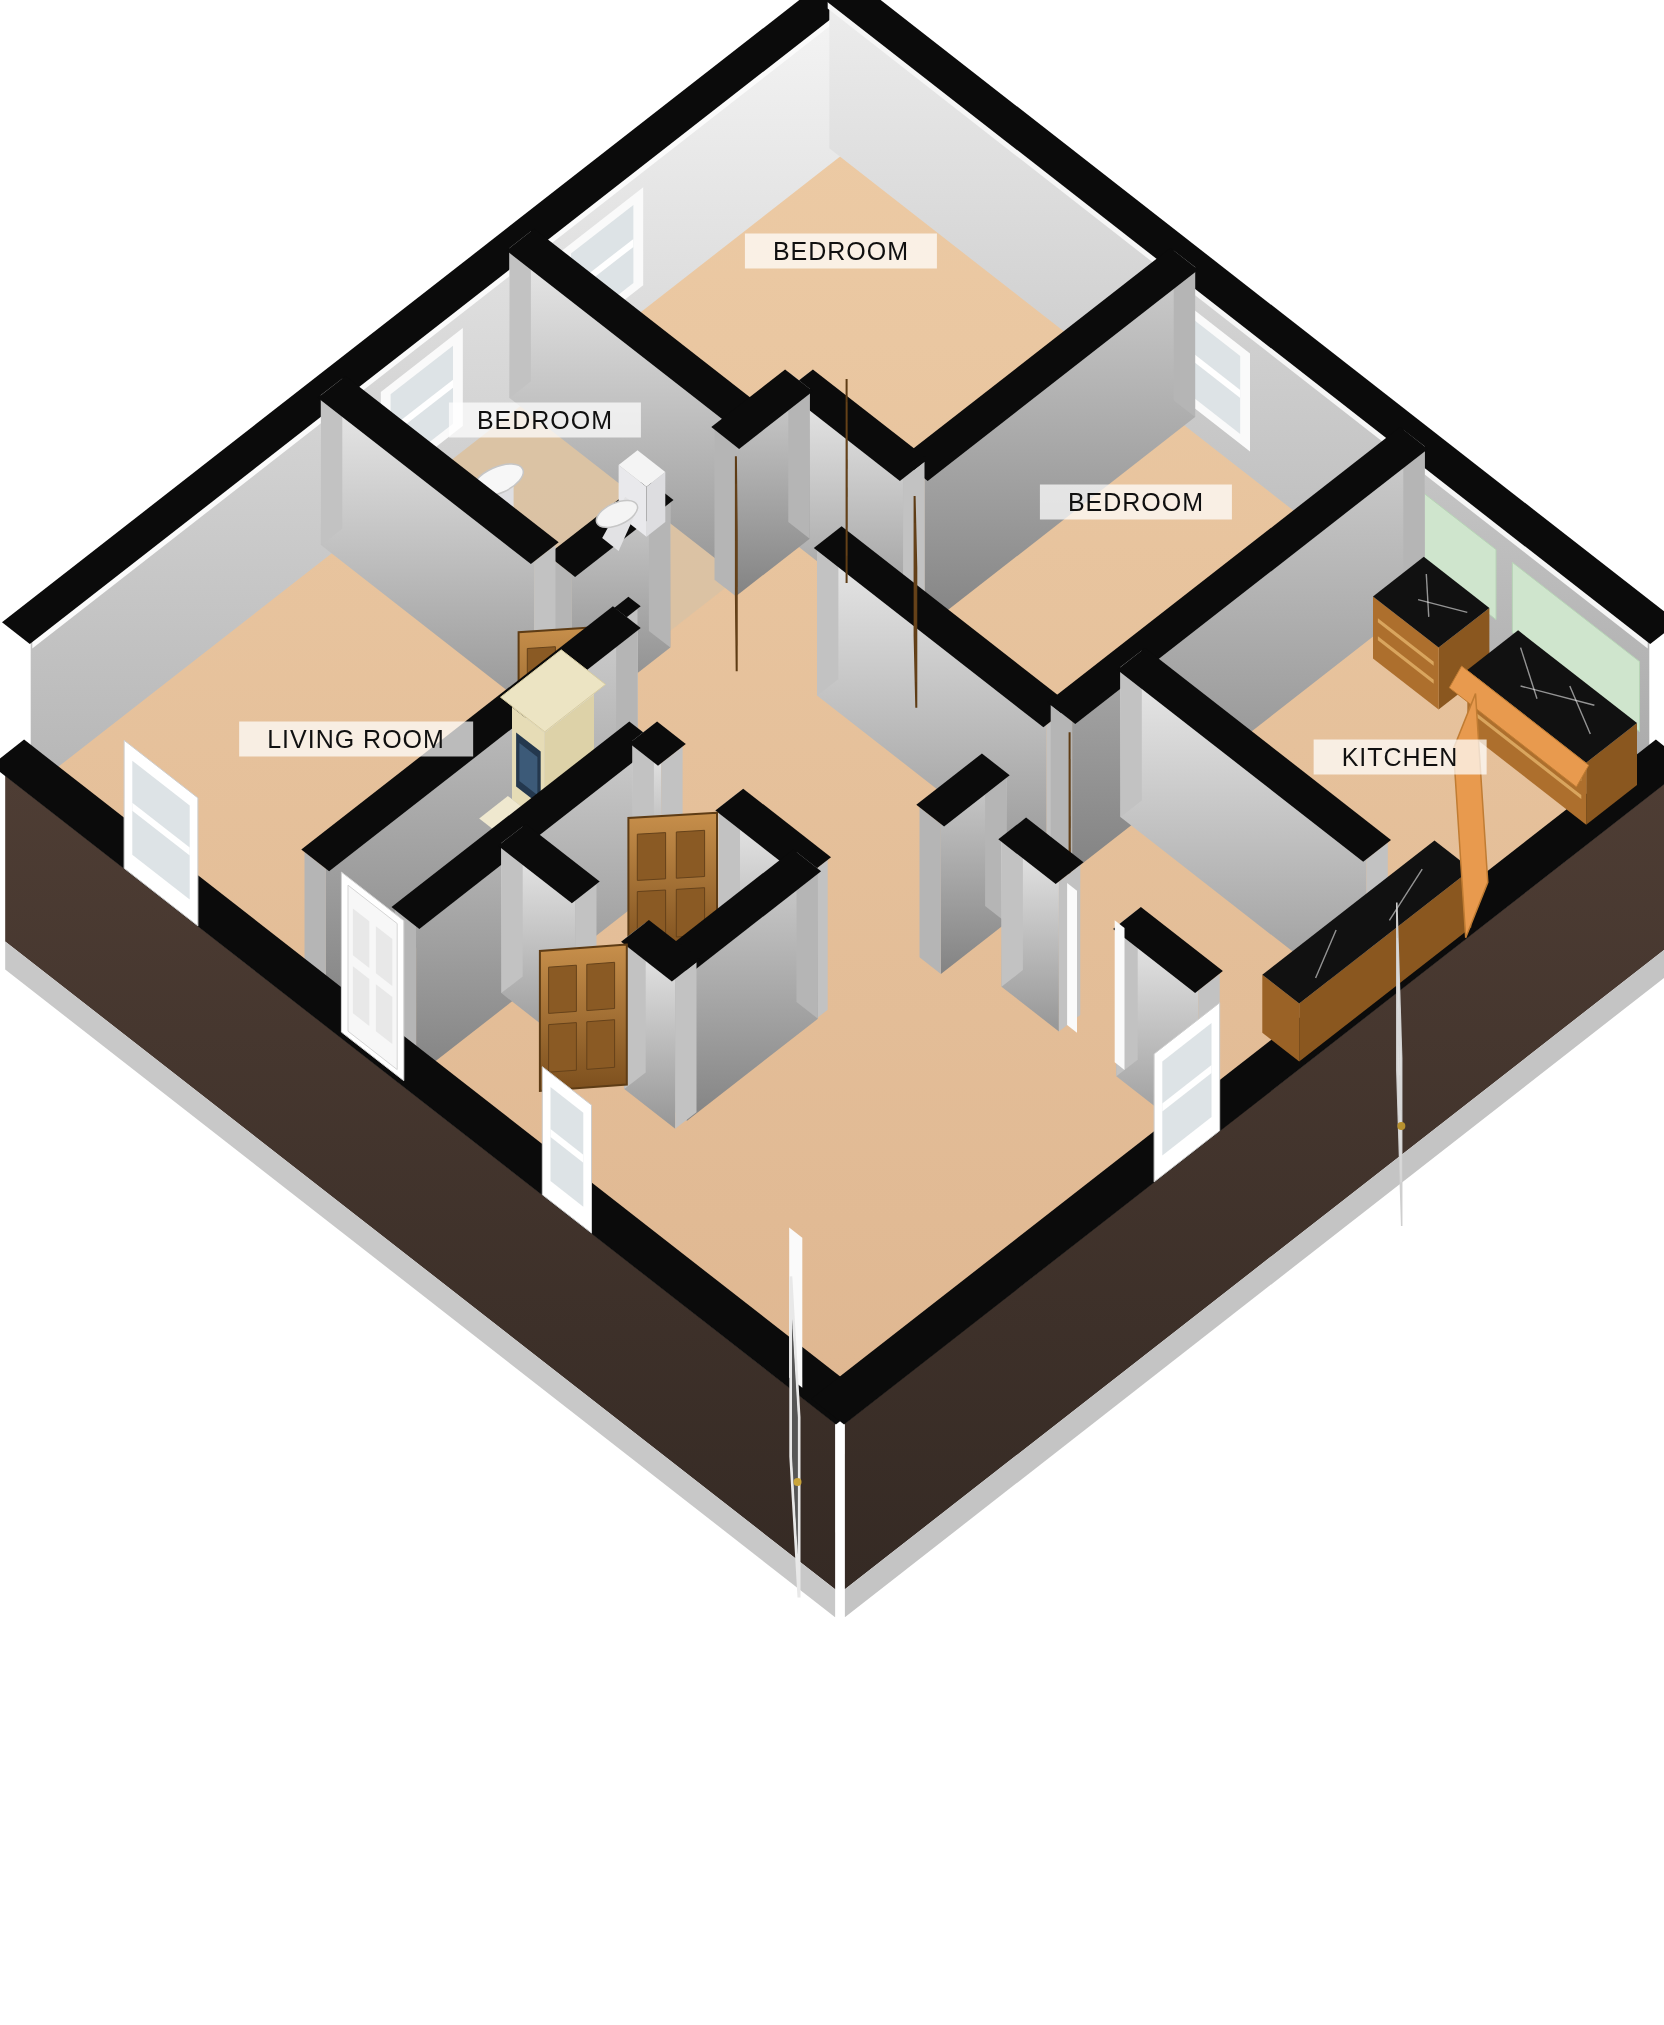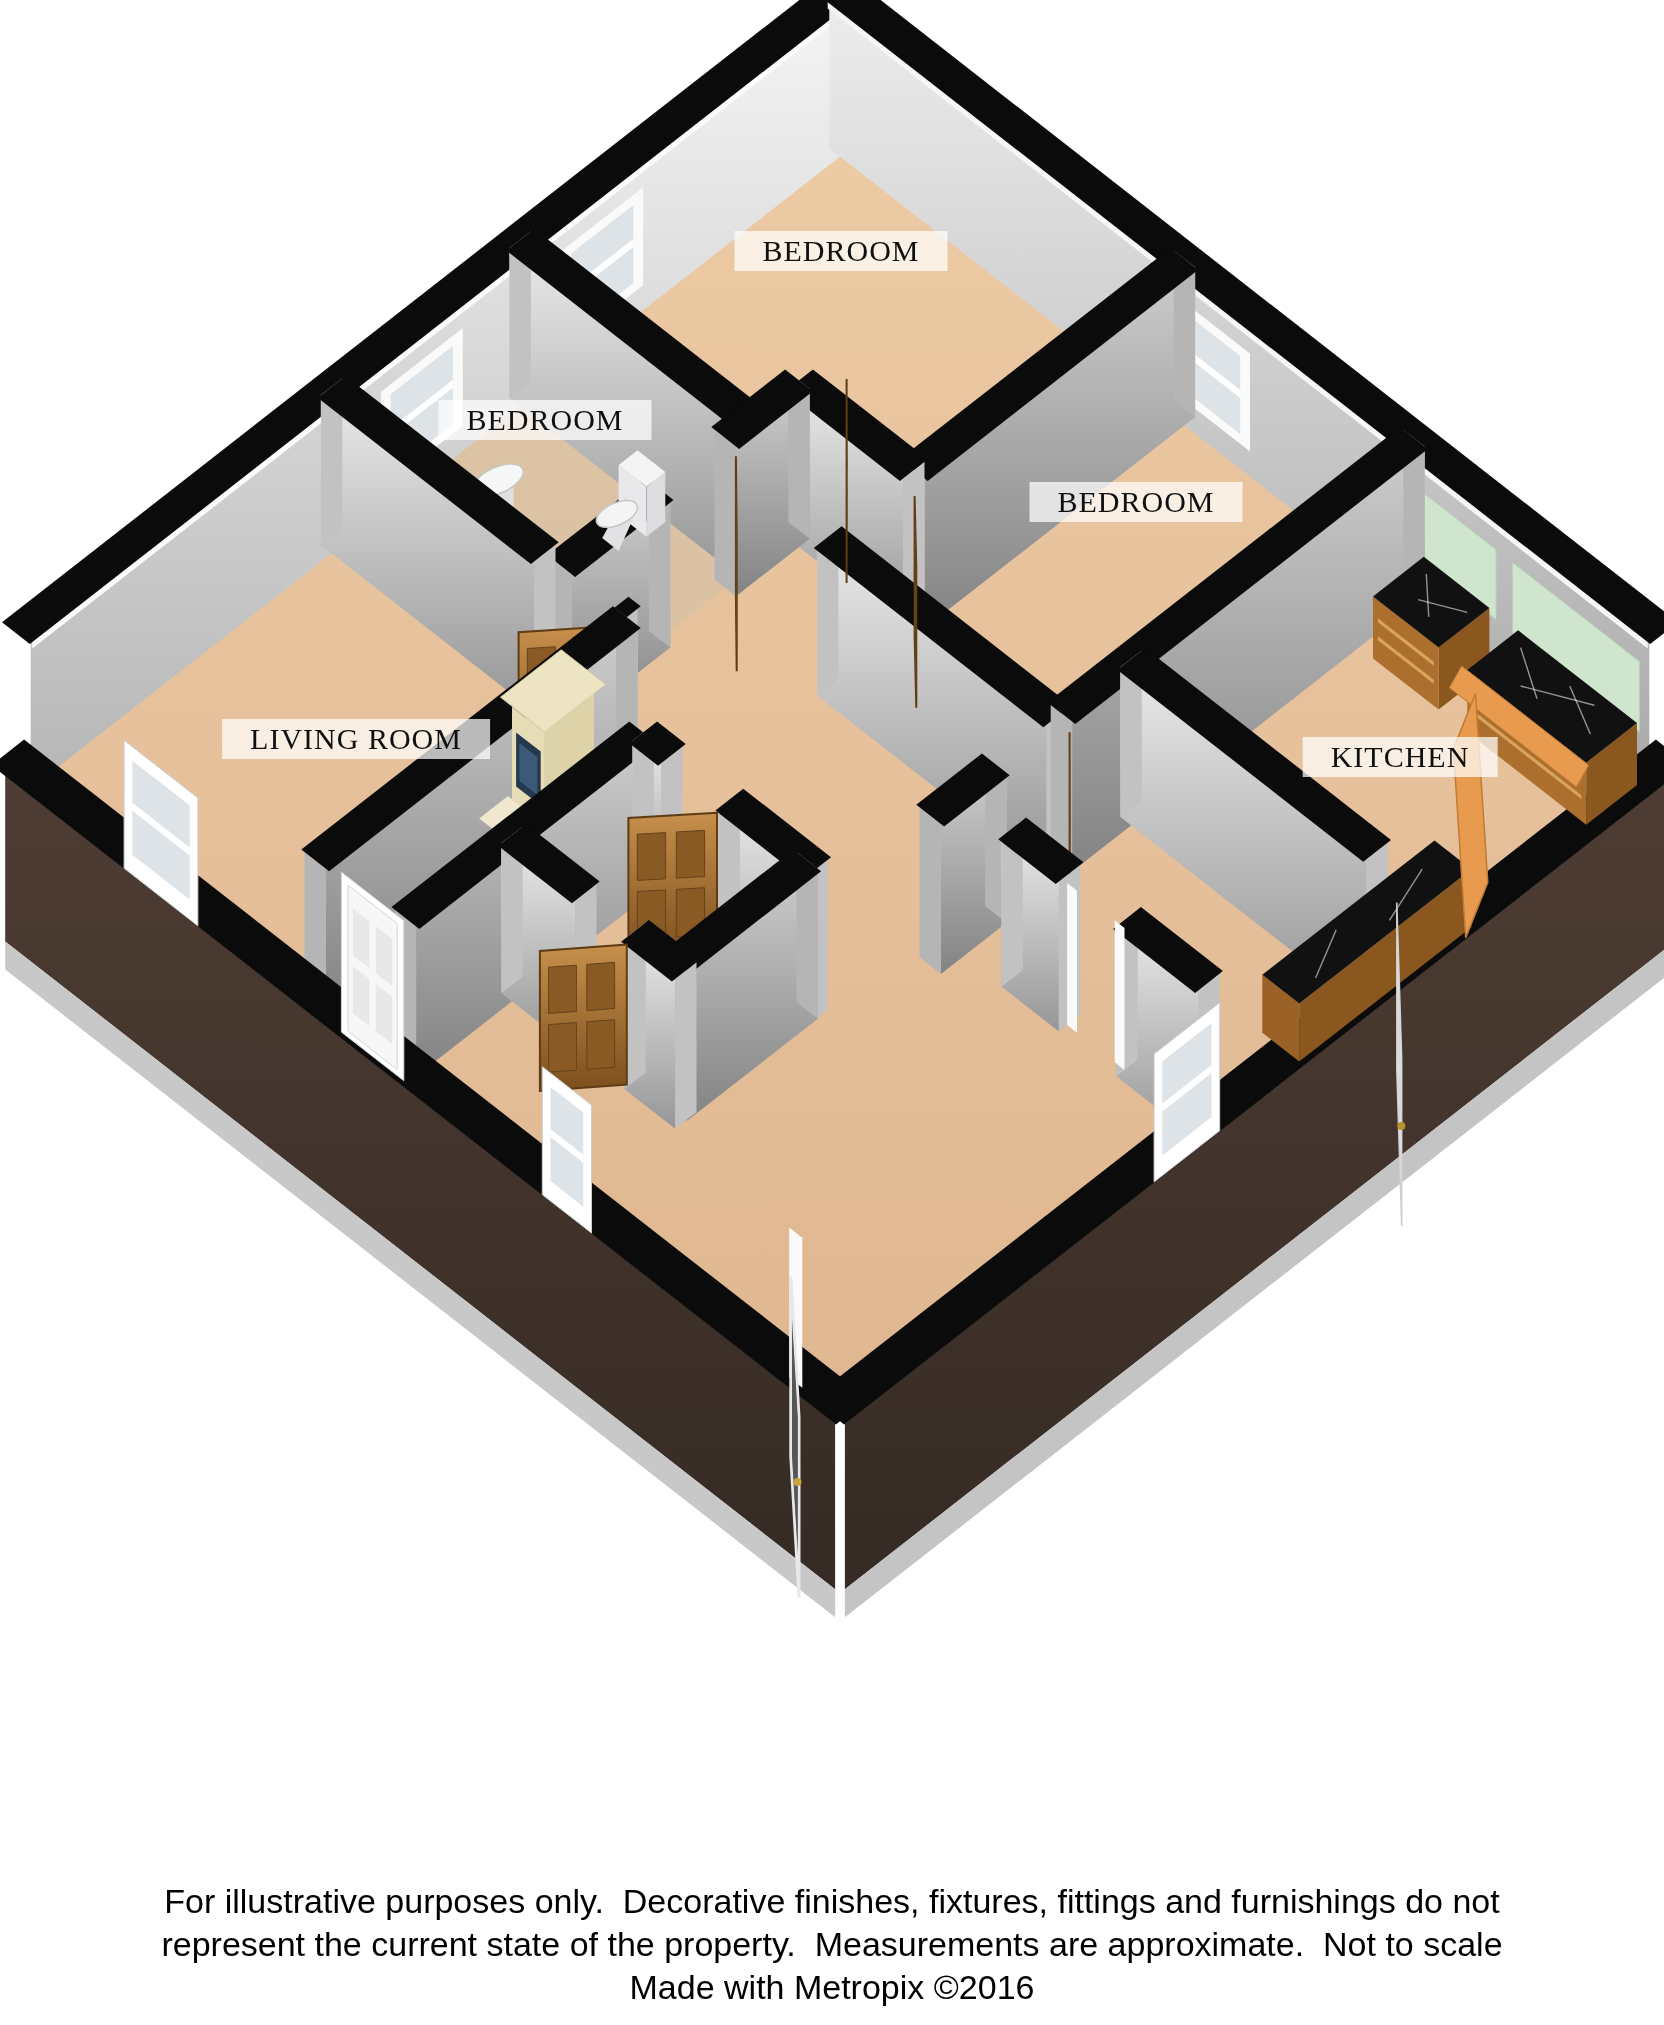--- a/index.html
+++ b/index.html
@@ -1,21 +1,21 @@
 <!DOCTYPE html>
 <html><head>
 <meta charset="utf-8">
 <style>
   html,body{margin:0;padding:0;background:#ffffff;}
   #screenshot{position:relative;width:1664px;height:2025px;background:#ffffff;overflow:hidden;
     font-family:"Liberation Sans",sans-serif;}
   #scene{position:absolute;left:0;top:0;}
   .room-label{position:absolute;transform:translate(-50%,-50%);
     background:rgba(255,255,255,0.72);color:#101010;
-    font-size:30px;letter-spacing:1px;padding:3px 28px;white-space:nowrap;font-family:Liberation Serif, serif;}
+    font-size:25px;letter-spacing:1px;padding:3px 28px;white-space:nowrap;}
   #footer{position:absolute;left:0;right:0;top:1880px;text-align:center;color:#000;}
   .footer-line{font-size:34px;line-height:43px;white-space:pre-wrap;}
 </style>
 </head>
 <body>
 <div id="screenshot">
 
 <svg id="scene" width="1664" height="1700" viewBox="0 0 1664 1700">
       <defs>
         <linearGradient id="gFloor" x1="0" y1="0" x2="0" y2="1">
@@ -255,19 +255,14 @@
       <polygon points="792.0,1319.1 797.8,1417.8 797.8,1554.6 792.0,1455.9" fill="#565656"></polygon>
       <circle cx="797.524" cy="1481.9872" r="4" fill="#c9a43a"></circle>
     </svg>
 
 <div class="room-label" style="left:841px;top:251px">BEDROOM</div>
 <div class="room-label" style="left:545px;top:420px">BEDROOM</div>
 <div class="room-label" style="left:1136px;top:502px">BEDROOM</div>
 <div class="room-label" style="left:356px;top:739px">LIVING ROOM</div>
 <div class="room-label" style="left:1400px;top:757px">KITCHEN</div>
 
-<div id="footer">
-  <div class="footer-line">For illustrative purposes only.  Decorative finishes, fixtures, fittings and furnishings do not</div>
-  <div class="footer-line">represent the current state of the property.  Measurements are approximate.  Not to scale</div>
-  <div class="footer-line">Made with Metropix ©2016</div>
+
 </div>
 
-</div>
-
 </body></html>

